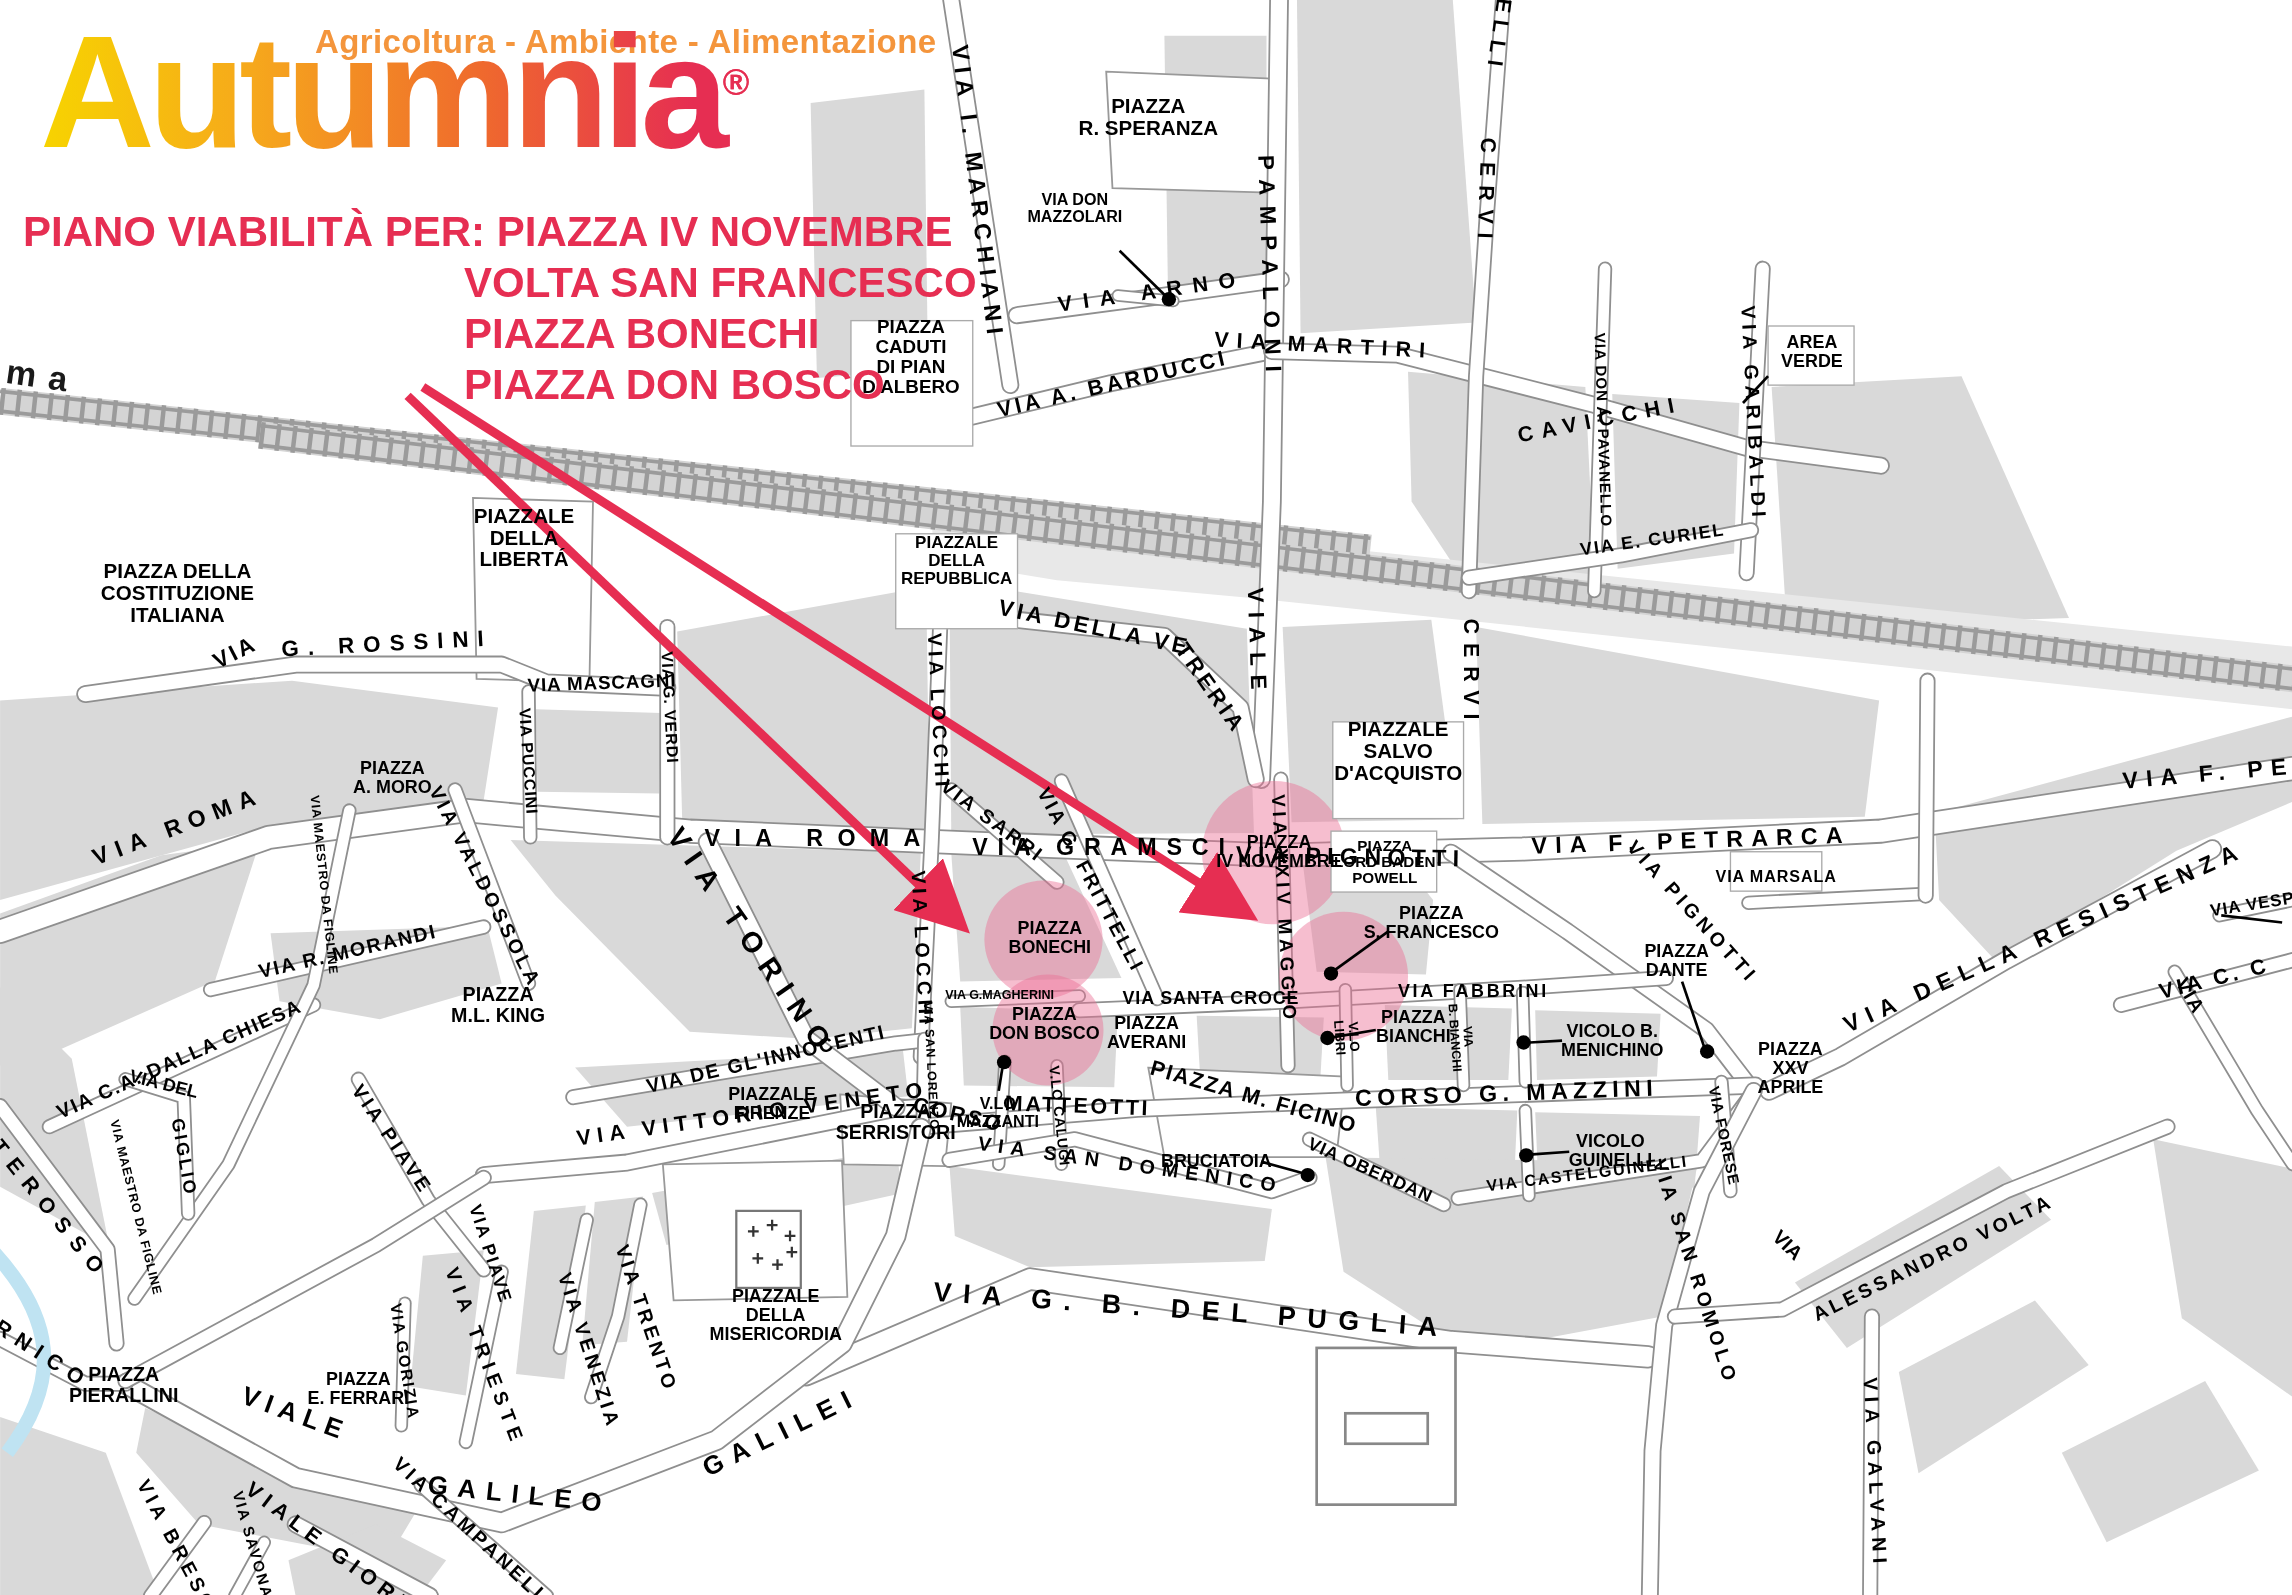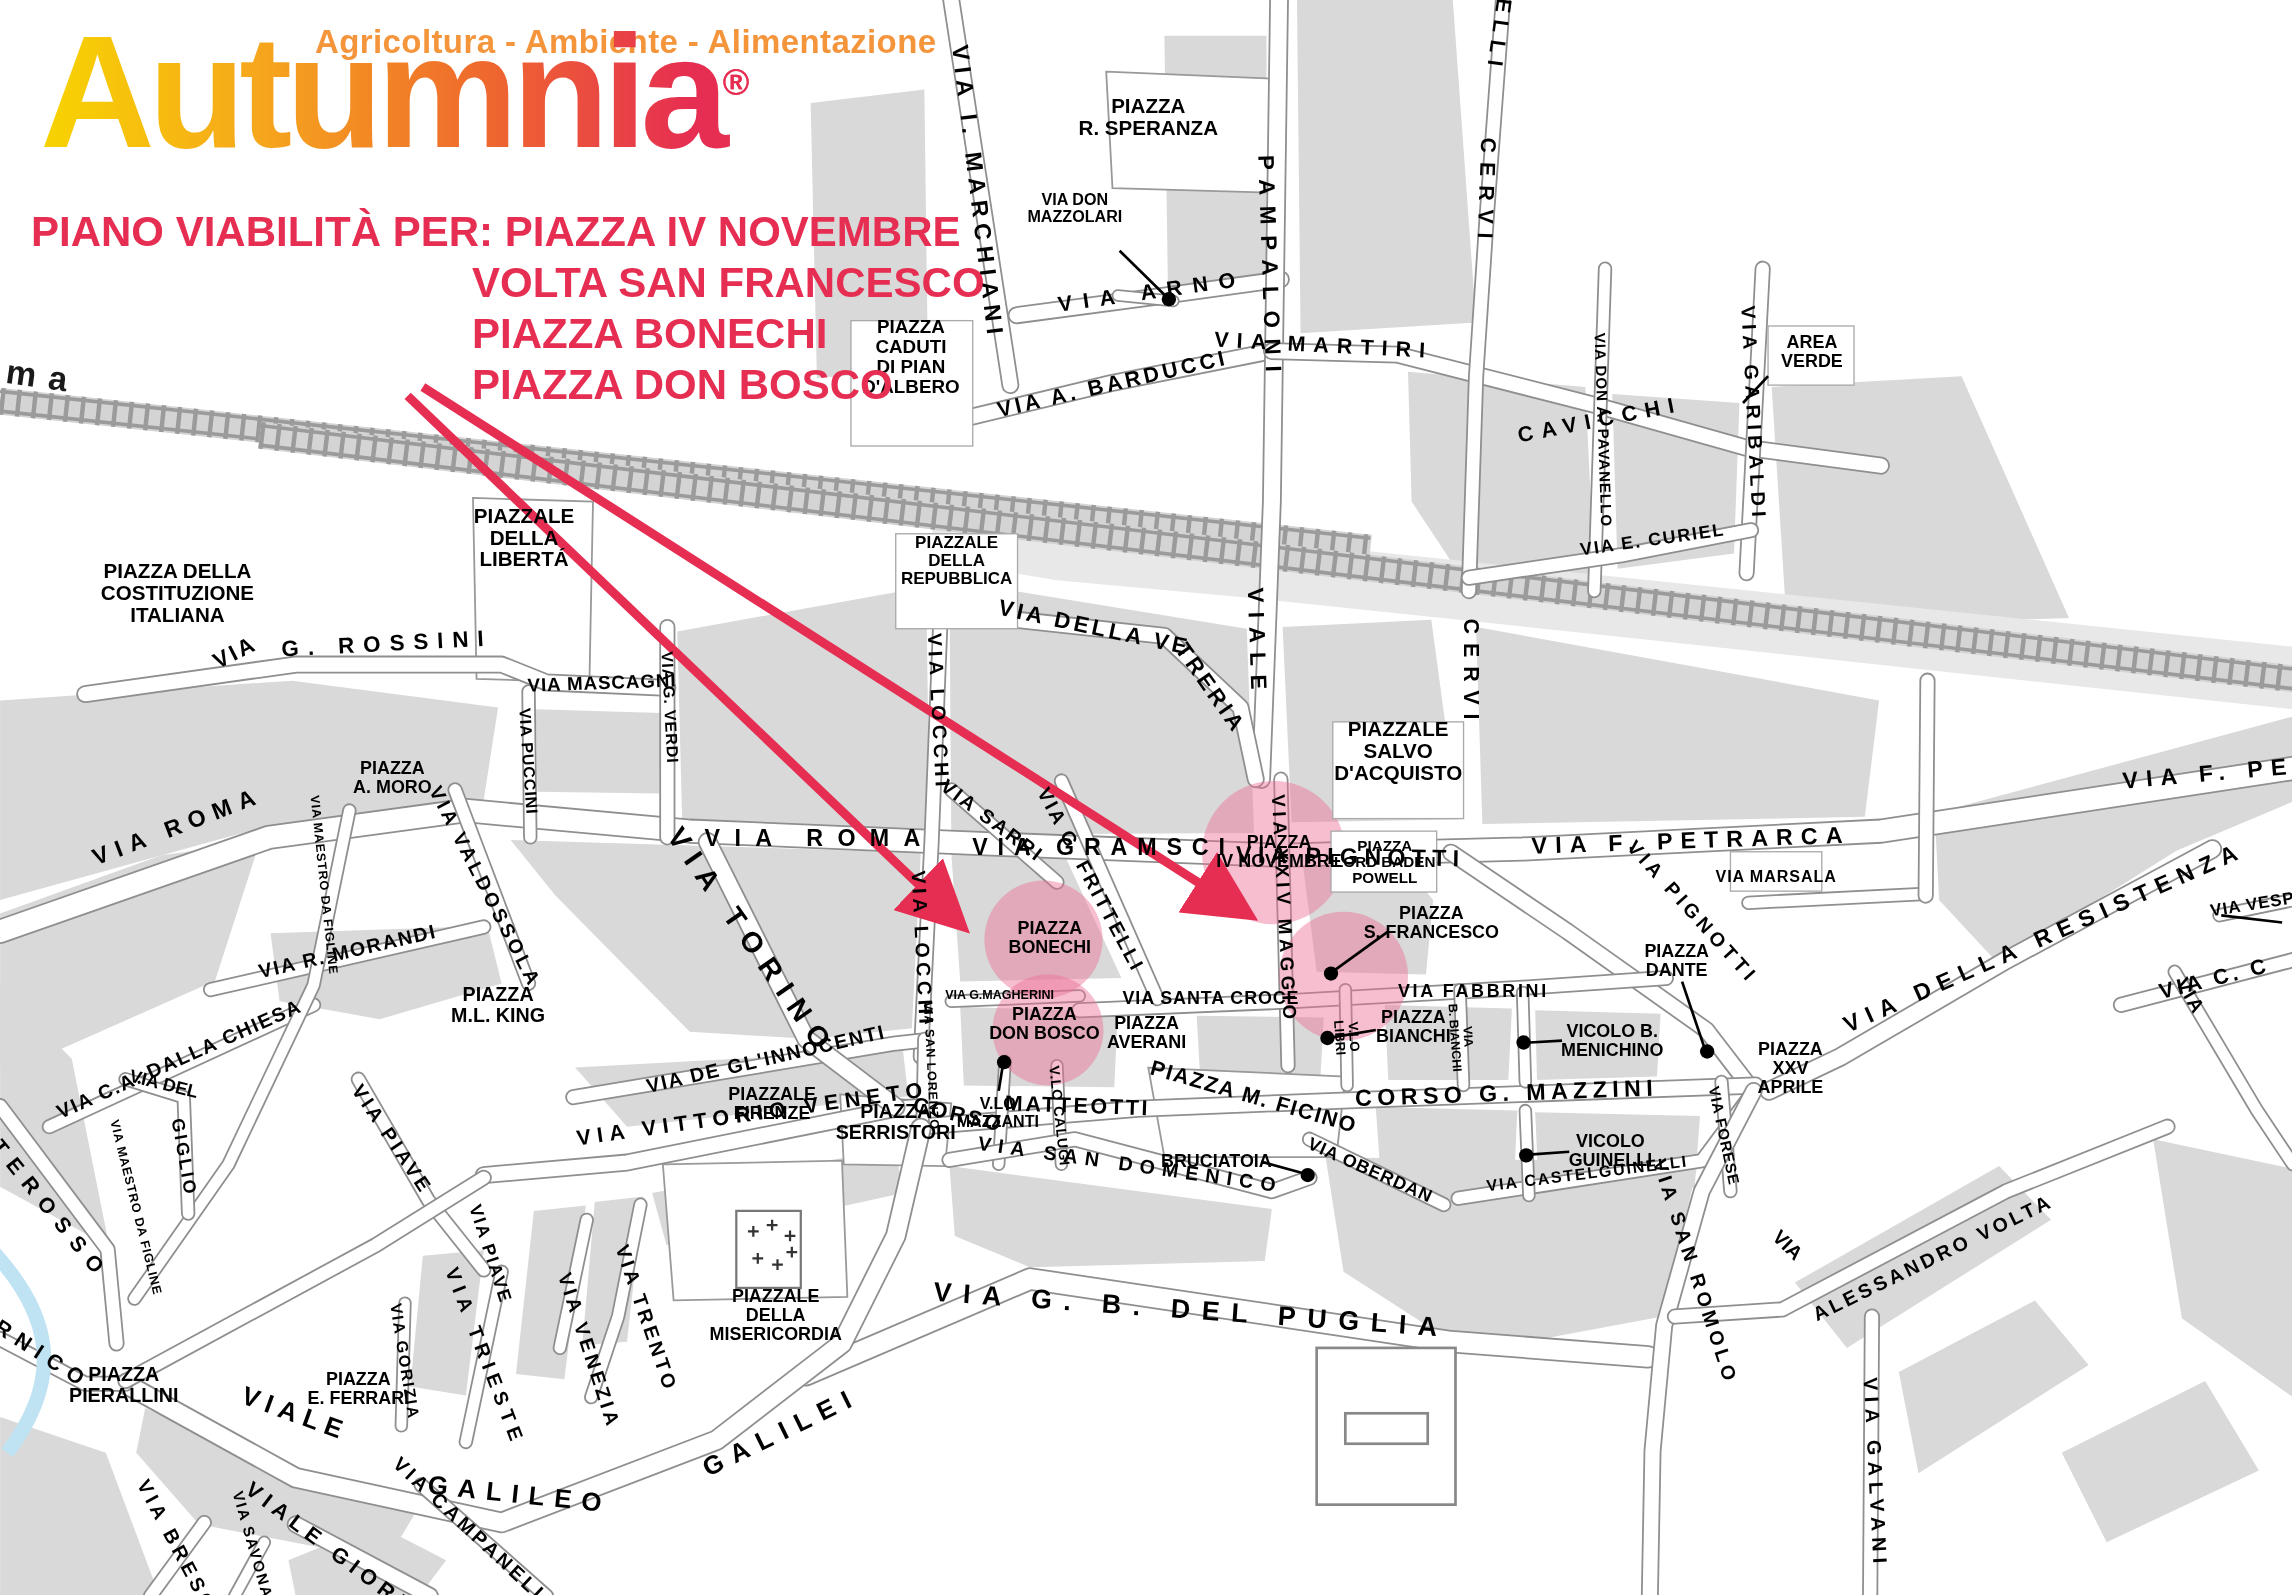--- a/index.html
+++ b/index.html
@@ -8,21 +8,21 @@
   svg{position:absolute;inset:0;}
   svg text{font-family:"Liberation Sans",sans-serif;font-weight:bold;fill:#000;}
   svg text.frag{fill:#1a1a1a;}
   .hdr{position:absolute;z-index:5;}
   #logo{left:40px;top:12.5px;font-size:159px;font-weight:bold;letter-spacing:-6.3px;line-height:1;
         color:#f08c1e;background:linear-gradient(90deg,#f7d400 0%,#f6a81c 30%,#ef6a2d 62%,#e62e52 92%);
         -webkit-background-clip:text;background-clip:text;-webkit-text-fill-color:transparent;}
   #logo-reg{font-size:36px;letter-spacing:0;vertical-align:52px;color:#e62e52;
             -webkit-text-fill-color:#e62e52;}
   #logo-sub{left:315px;top:23px;font-size:33px;font-weight:bold;color:#f4953c;letter-spacing:0.4px;}
-  #title{left:31px;top:206px;color:#e62e52;font-size:42px;font-weight:bold;line-height:51px;white-space:nowrap;}
+  #title{left:23px;top:206px;color:#e62e52;font-size:42px;font-weight:bold;line-height:51px;white-space:nowrap;}
   #title .indent{padding-left:441px;display:block;}
 </style>
 </head>
 <body>
 
 <div class="canvas">
 
 <svg viewBox="0 0 2560 1782" width="2293" height="1596">
   <defs>
     <marker id="ah" markerWidth="8" markerHeight="8" refX="6.5" refY="4" orient="auto">

